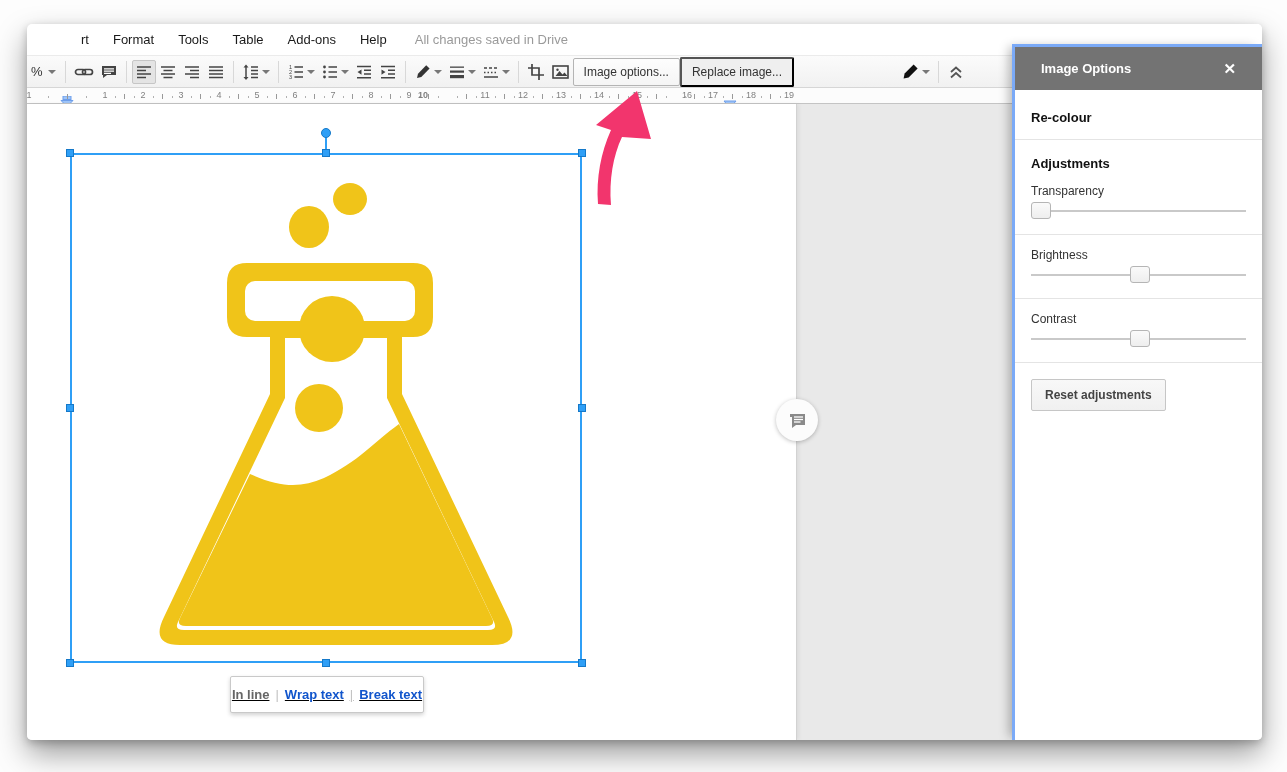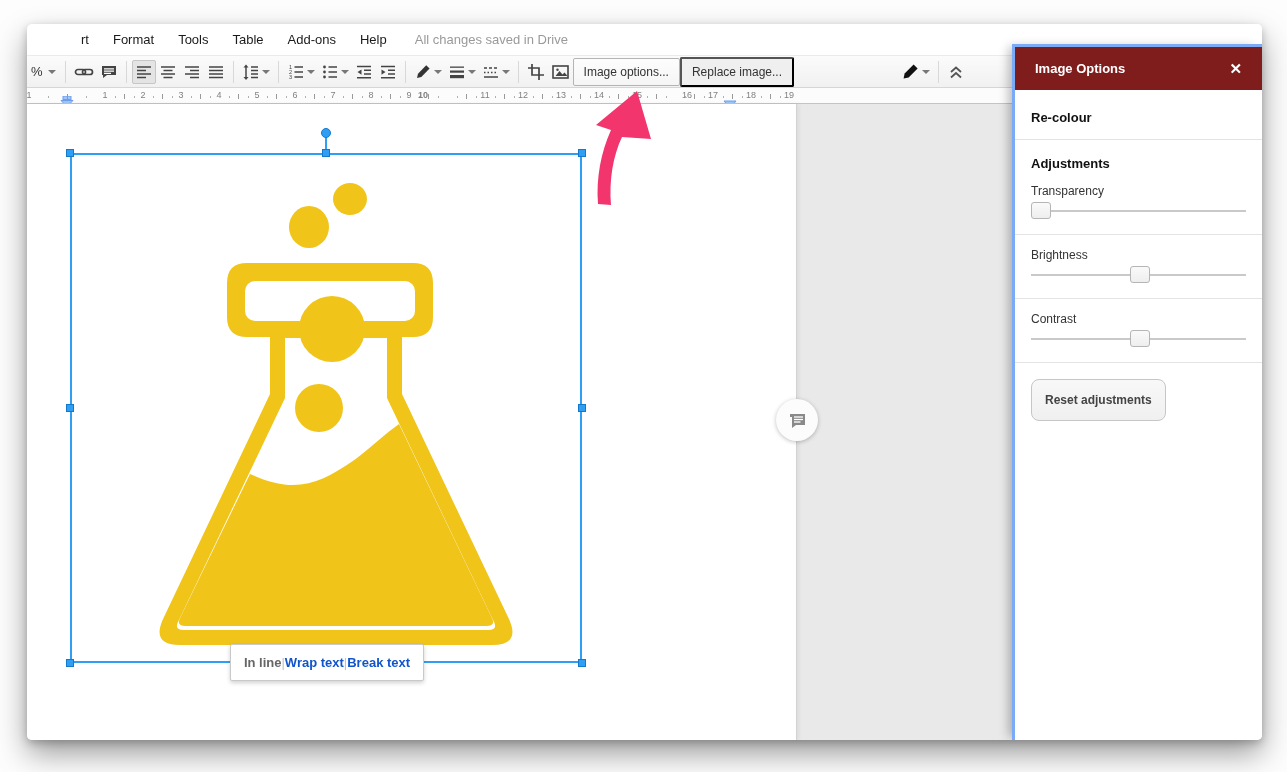--- a/index.html
+++ b/index.html
@@ -43,49 +43,49 @@
   .page { position:absolute; left:0; top:0; bottom:0; width:770px; background:#fff;
           border-right:1px solid #d2d2d2; box-shadow:2px 0 4px rgba(0,0,0,.06); }
 
   .sel-box { position:absolute; left:43px; top:49px; width:512px; height:510px; border:2px solid #2f9ff6; }
   .handle { position:absolute; width:8px; height:8px; background:#2f9ff6; border:1px solid #1579c9; }
   .rot-line { position:absolute; left:298px; top:30px; width:2px; height:20px; background:#2f9ff6; }
   .rot-knob { position:absolute; left:294px; top:24px; width:10px; height:10px; border-radius:50%; background:#2f9ff6; border:1px solid #1579c9; }
 
   .flask { position:absolute; left:119px; top:78px; }
 
-  .wrap-popup { position:absolute; left:203px; top:540px; width:194px; height:37px; background:#fff;
+  .wrap-popup { position:absolute; left:203px; top:572px; width:194px; height:37px; background:#fff;
                 border:1px solid #c9c9c9; border-radius:2px; box-shadow:0 2px 4px rgba(0,0,0,.18);
-                display:flex; align-items:center; justify-content:center; font-size:13px; font-weight:bold; }
+                display:flex; align-items:center; justify-content:center; gap:6px; font-size:13px; font-weight:bold;text-decoration:underline; }
   .wrap-current { color:#666; }
   .wrap-link { color:#1155cc; }
   .wrap-sep { color:#c2c2c2; font-weight:normal; }
 
   .comment-bubble { position:absolute; left:749px; top:295px; width:42px; height:42px; border-radius:50%;
                     background:#fcfcfc; box-shadow:0 1px 4px rgba(0,0,0,.25); display:flex; align-items:center; justify-content:center; }
 
   
   .panel { position:absolute; left:985px; top:20px; bottom:0; width:250px; background:#fff;
            border-top:3px solid #7baaf7; border-left:3px solid #7baaf7;
            box-shadow:-6px 0 10px -3px rgba(0,0,0,.28); }
-  .panel-header { height:43px; background:#7f1d1d; display:flex; align-items:center; padding:0 20px; }
+  .panel-header { height:43px; background:#737373; display:flex; align-items:center; padding:0 26px; }
   .panel-title { color:#fff; font-size:13px; font-weight:bold; flex:1; }
   .panel-close { color:#fff; font-size:15px; font-weight:bold; cursor:default; }
   .panel-h { font-size:13px; font-weight:bold; color:#111; margin:20px 16px 0; }
   .dropdown { margin:13px 16px 0; height:27px; background:linear-gradient(#fdfdfd,#f2f2f2); border:1px solid #c2c2c2;
               border-radius:2px; display:flex; align-items:center; padding:0 9px; }
   .dropdown-val { flex:1; font-size:12px; font-weight:bold; color:#333; }
   .divider { border-top:1px solid #e4e4e4; margin-top:14px; }
   .adj-label { font-size:12px; color:#333; margin:13px 16px 0; }
   .slider { position:relative; height:18px; margin:4px 16px 0; }
   .slider .track { position:absolute; left:0; right:0; top:8px; height:2px; background:#c9c9c9; }
   .slider .handle-s { position:absolute; top:0; width:20px; height:17px; background:linear-gradient(#fafafa,#eee);
                       border:1px solid #b5b5b5; border-radius:3px; }
   .reset-btn { display:inline-block; margin:16px 0 0 16px; font-size:12px; font-weight:bold; color:#444;
-               background:linear-gradient(#f8f8f8,#f0f0f0); border:1px solid #c6c6c6; border-radius:8px; padding:13px 13px; }
+               background:linear-gradient(#f8f8f8,#f0f0f0); border:1px solid #c6c6c6; border-radius:2px; padding:8px 13px; }
 
   .annot-arrow { position:absolute; left:555px; top:58px; pointer-events:none; z-index:50; }
 </style>
 </head>
 <body>
 
 <div class="scene">
   <div class="window">
 
     <div class="menubar">

